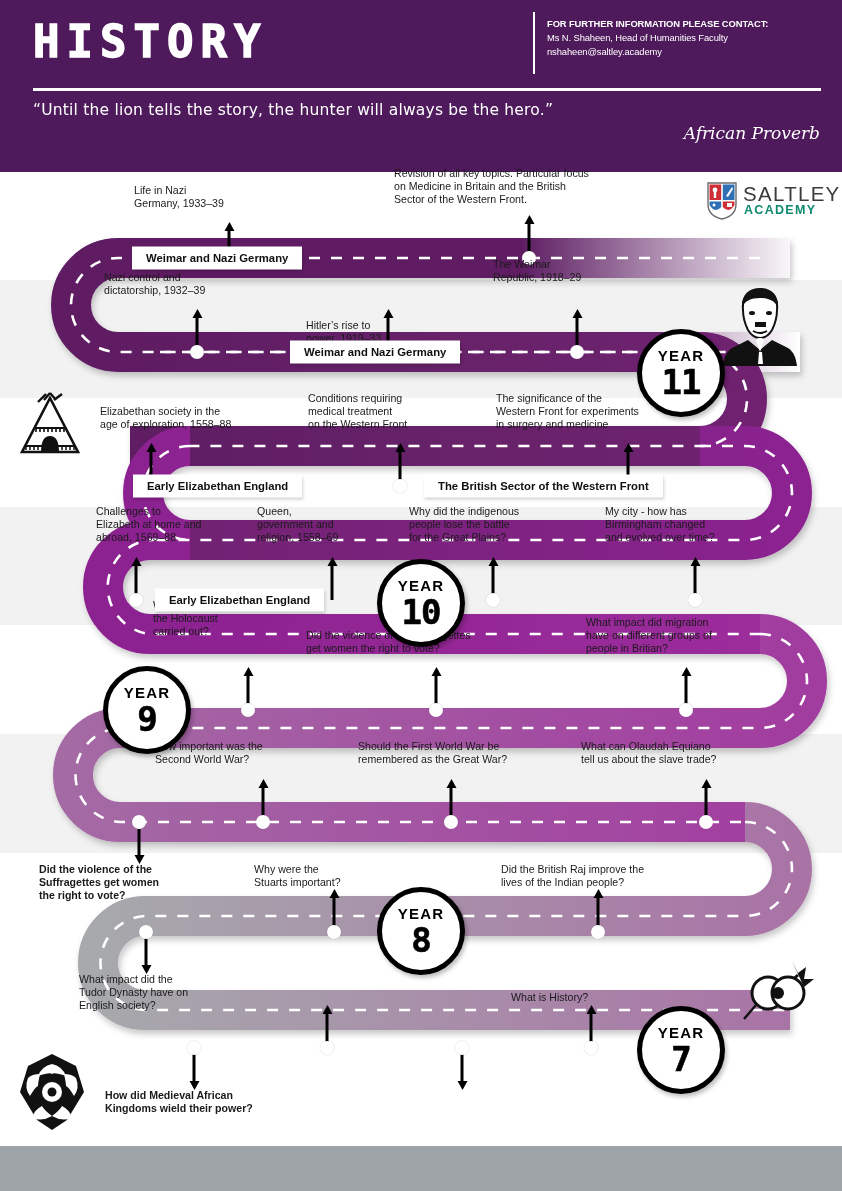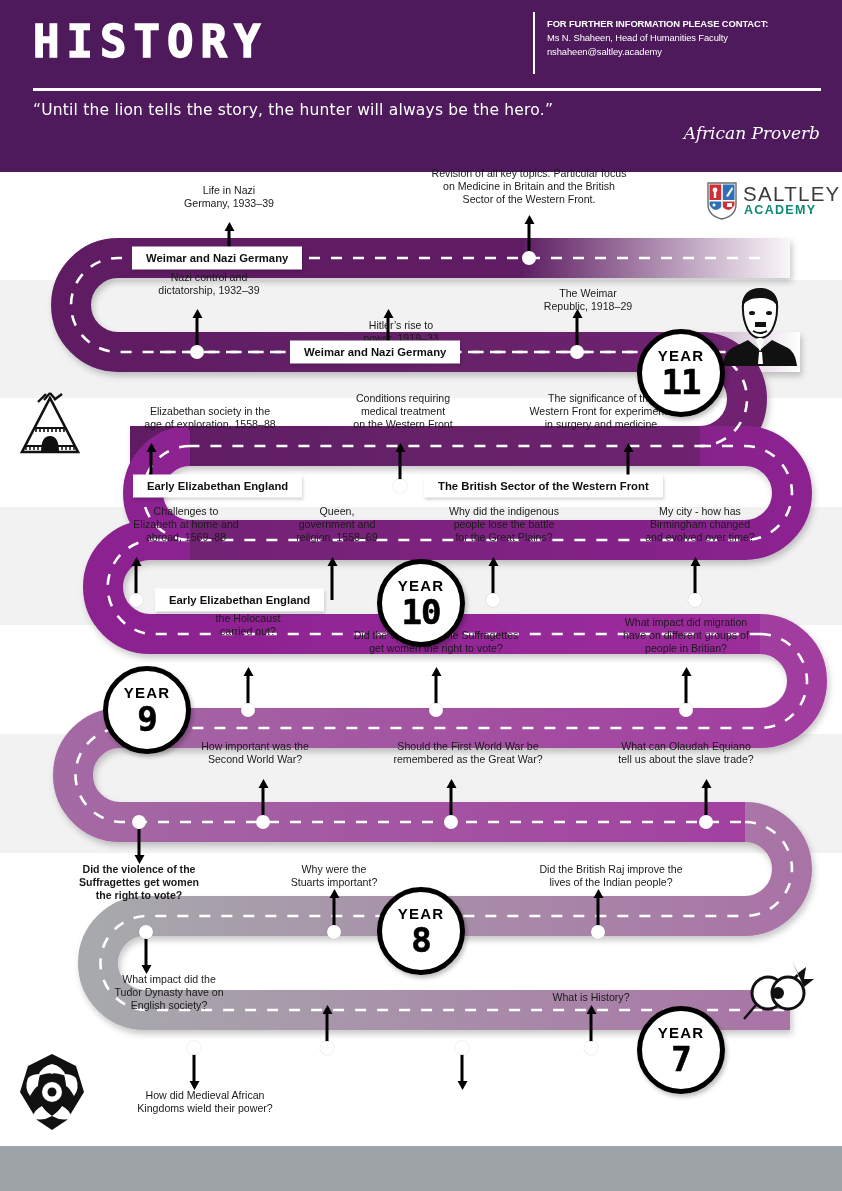--- a/index.html
+++ b/index.html
@@ -98,21 +98,21 @@
   .stem { position: absolute; z-index: 24; transform: translateX(-1.5px); }
   .stem .bar { position: absolute; left: 0; width: 3px; background: #000; }
   .stem .head {
     position: absolute; left: -3.5px; width: 0; height: 0;
     border-left: 5px solid transparent; border-right: 5px solid transparent;
   }
   .stem.up .head { border-bottom: 9px solid #000; top: 0; }
   .stem.down .head { border-top: 9px solid #000; bottom: 0; }
 
   .mlabel {
-    position: absolute; z-index: 28; text-align: center;
+    position: absolute; z-index: 28; text-align: left;
     font-family: "Liberation Sans", sans-serif;
     font-size: 10.6px; line-height: 13.2px; color: #1a1a1a;
     transform: translateX(-50%);
     white-space: pre-line;
   }
 
   .topicbox {
     position: absolute; z-index: 30;
     background: #ffffff;
     padding: 5px 14px 6px 14px;
@@ -355,21 +355,21 @@
       <div class="head"></div>
   </div>
   <div class="mlabel" style="left:401px; top:99px; width:190px;margin-top:48px;">Hitler’s rise to
 power, 1919–33</div>
 
   <div class="node" style="left:577px; top:180px;"></div>
   <div class="stem up" style="left:577px; top:137px; height:43px;">
     <div class="bar" style="top:8px; bottom:0;"></div>
       <div class="head"></div>
   </div>
-  <div class="mlabel" style="left:588px; top:115px; width:190px;">The Weimar
+  <div class="mlabel" style="left:588px; top:86px; width:190px;">The Weimar
 Republic, 1918–29</div>
 
   <div class="topicbox" style="left:290px; top:180px;">Weimar and Nazi Germany</div>
 
   <div class="stem up" style="left:151px; top:271px; height:43px;">
     <div class="bar" style="top:8px; bottom:0;"></div>
       <div class="head"></div>
   </div>
   <div class="mlabel" style="left:210px; top:233px; width:220px;">Elizabethan society in the
 age of exploration, 1558–88</div>
@@ -531,21 +531,21 @@
   <div class="stem up" style="left:591px; top:833px; height:43px;">
     <div class="bar" style="top:8px; bottom:0;"></div>
       <div class="head"></div>
   </div>
   <div class="mlabel" style="left:591px; top:819px; width:160px;">What is History?</div>
 
   <div class="stem down" style="left:194px; top:876px; height:42px;">
     <div class="bar" style="top:0; bottom:8px;"></div>
       <div class="head"></div>
   </div>
-  <div class="mlabel" style="left:205px; top:917px; width:200px;">How did Medieval African
+  <div class="mlabel" style="left:205px; top:917px; width:200px;font-weight:bold;">How did Medieval African
 Kingdoms wield their power?</div>
 
   <div class="stem down" style="left:462px; top:876px; height:42px;">
     <div class="bar" style="top:0; bottom:8px;"></div>
       <div class="head"></div>
   </div>
 
 </div>
 
 <div id="footer"></div>

